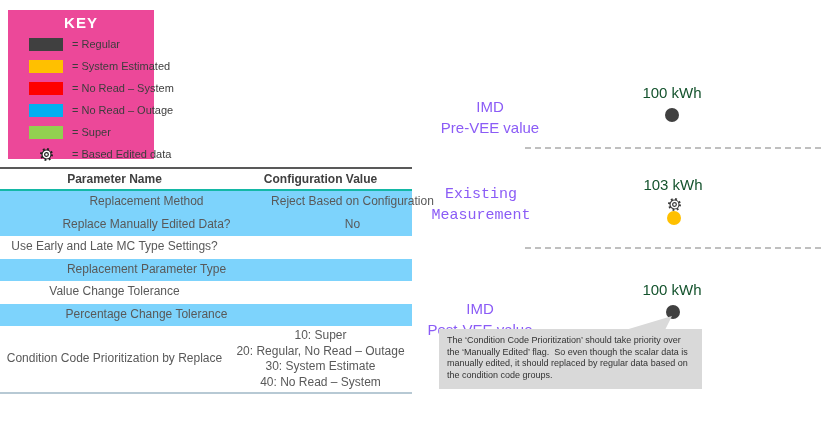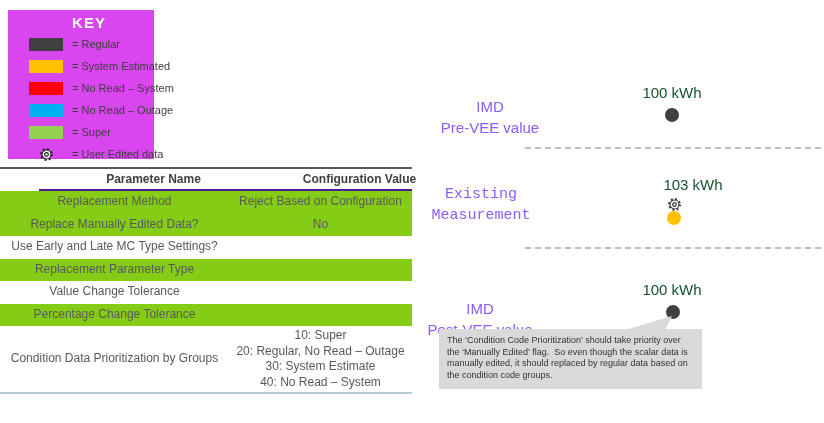--- a/index.html
+++ b/index.html
@@ -4,42 +4,42 @@
 <style>
   html,body { margin:0; padding:0; background:#fff; }
   .page {
     position:relative; width:824px; height:423px; background:#ffffff;
     font-family:"Liberation Sans", sans-serif; overflow:hidden;
   }
 
   
   .key-box { position:absolute; left:8px; top:10px; width:146px; height:149px; padding-top:3px; box-sizing:border-box; }
   .key-title { text-align:center; color:#ffffff; font-size:15px; font-weight:bold; letter-spacing:1px; height:20px; line-height:20px; }
-  .key-item { display:flex; align-items:center; height:22px; padding-left:5px; }
+  .key-item { display:flex; align-items:center; height:22px; padding-left:5px;margin-left:16px; }
   .swatch { width:34px; height:13px; flex:0 0 34px; margin-right:9px; }
   .swatch-gear { background:transparent; display:flex; align-items:center; justify-content:center; }
   .key-label { font-size:11px; color:#3d3d3d; white-space:nowrap; }
 
   
   .config-table { position:absolute; left:0; top:167px; width:412px; border-top:2px solid #595959; border-bottom:2px solid #b7c9d4; font-size:12px; }
-  .t-header { display:grid; grid-template-columns:229px 183px; height:20px; align-items:center; border-bottom:2px solid #4c1d95; background:#ffffff;margin-left:39px; }
+  .t-header { display:grid; grid-template-columns:229px 183px; height:20px; align-items:center; border-bottom:2px solid #14b8a6; background:#ffffff; }
   .t-hcell { text-align:center; font-weight:bold; color:#404040; }
   .t-row { display:grid; grid-template-columns:229px 183px; min-height:22.5px; align-items:center; color:#595959; background:#ffffff; }
-  .t-row.odd { background:#84cc16; }
+  .t-row.odd { background:#7dd3fc;padding-left:32px; }
   .t-cell { text-align:center; white-space:pre-line; line-height:1.3; padding:2px 0; }
 
   
   .d-label { position:absolute; text-align:center; color:#8b5cf6; font-size:15px; line-height:1.42; white-space:pre-line; width:160px; }
   .lbl-pre   { left:410px; top:96px; }
   .lbl-exist { left:401px; top:184px;font-family:Liberation Mono, monospace; }
   .lbl-post  { left:400px; top:298px; }
 
   .d-value { position:absolute; text-align:center; color:#14532d; font-size:15px; width:90px; }
   .val-pre   { left:627px; top:84px; }
-  .val-exist { left:648px; top:176px; }
+  .val-exist { left:628px; top:176px; }
   .val-post  { left:627px; top:281px; }
 
   .dot { position:absolute; width:14px; height:14px; border-radius:50%; }
   .dot-pre   { left:665px; top:108px; }
   .dot-exist { left:667px; top:211px; }
   .dot-post  { left:666px; top:305px; }
 
   .gear-small { position:absolute; left:668px; top:197px; width:13px; height:13px; }
 
   .dash { position:absolute; height:2px;
@@ -49,21 +49,21 @@
 
   .callout { position:absolute; left:439px; top:329px; width:247px; color:#333333;
              font-size:9px; line-height:1.3; padding:6px 8px 7px 8px; white-space:pre-wrap; }
   .callout-pointer { position:absolute; left:575px; top:312px; width:105px; height:33px; }
 </style>
 </head>
 <body>
 
 <div class="page">
 
-  <div class="key-box" style="background: #d946ef; padding-left: 16px;">
+  <div class="key-box" style="background: #ec4899;">
     <div class="key-title">KEY</div>
 
     <div class="key-item">
       <span class="swatch" style="background: rgb(64, 64, 64);"></span>
       <span class="key-label">= Regular</span>
     </div>
     <div class="key-item">
       <span class="swatch" style="background: rgb(255, 192, 0);"></span>
       <span class="key-label">= System Estimated</span>
     </div>
@@ -80,21 +80,21 @@
       <span class="key-label">= Super</span>
     </div>
     <div class="key-item">
       <span class="swatch swatch-gear">
         <svg width="13" height="13" viewBox="0 0 24 24">
           <circle cx="12" cy="12" r="10" fill="none" stroke="#1f1f1f" stroke-width="4" stroke-dasharray="3.3 4.55"></circle>
           <circle cx="12" cy="12" r="8.3" fill="#ffffff" stroke="#1f1f1f" stroke-width="2.2"></circle>
           <circle cx="12" cy="12" r="3.4" fill="#ffffff" stroke="#1f1f1f" stroke-width="2.2"></circle>
         </svg>
       </span>
-      <span class="key-label">= User Edited data</span>
+      <span class="key-label">= Based Edited data</span>
     </div>
   </div>
 
   <div class="config-table">
     <div class="t-header">
       <div class="t-hcell">Parameter Name</div>
       <div class="t-hcell">Configuration Value</div>
     </div>
     <div class="t-row odd">
       <div class="t-cell">Replacement Method</div>
@@ -114,21 +114,21 @@
     </div>
     <div class="t-row">
       <div class="t-cell">Value Change Tolerance</div>
       <div class="t-cell"></div>
     </div>
     <div class="t-row odd">
       <div class="t-cell">Percentage Change Tolerance</div>
       <div class="t-cell"></div>
     </div>
     <div class="t-row">
-      <div class="t-cell">Condition Data Prioritization by Groups</div>
+      <div class="t-cell">Condition Code Prioritization by Replace</div>
       <div class="t-cell">10: Super
 20: Regular, No Read – Outage
 30: System Estimate
 40: No Read – System</div>
     </div>
   </div>
 
   <div>
 
     <div class="d-label lbl-pre">IMD

